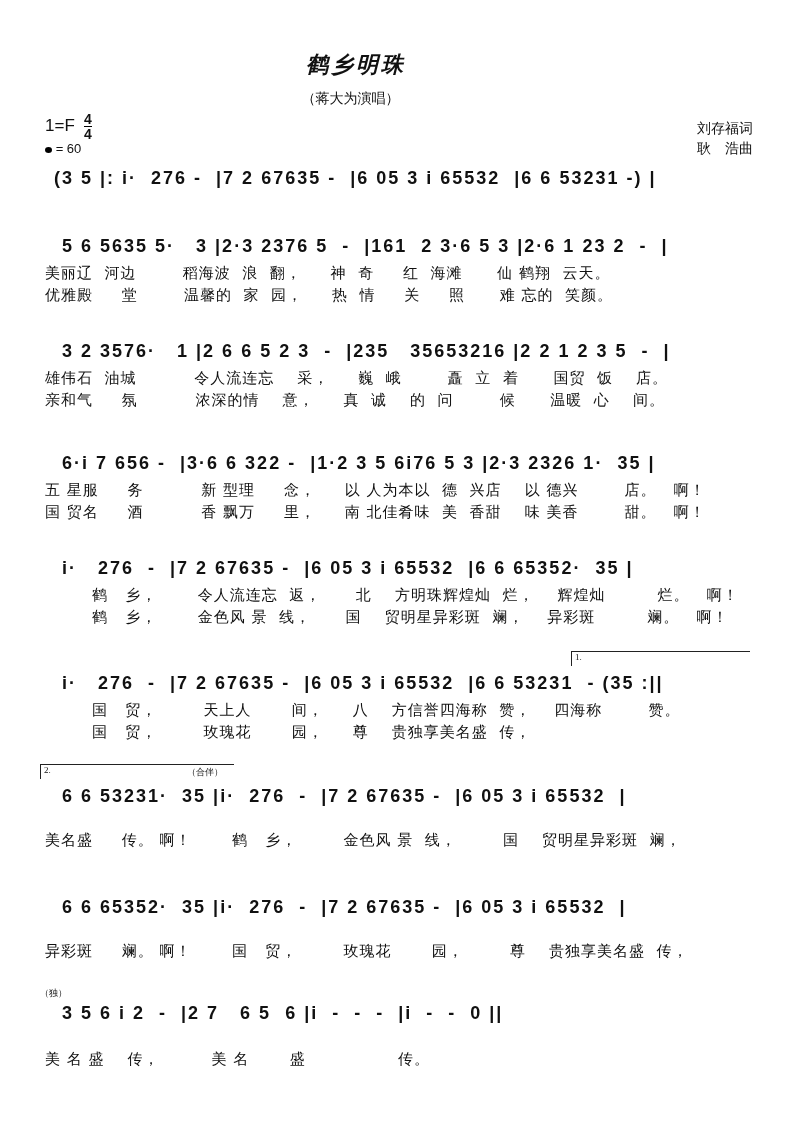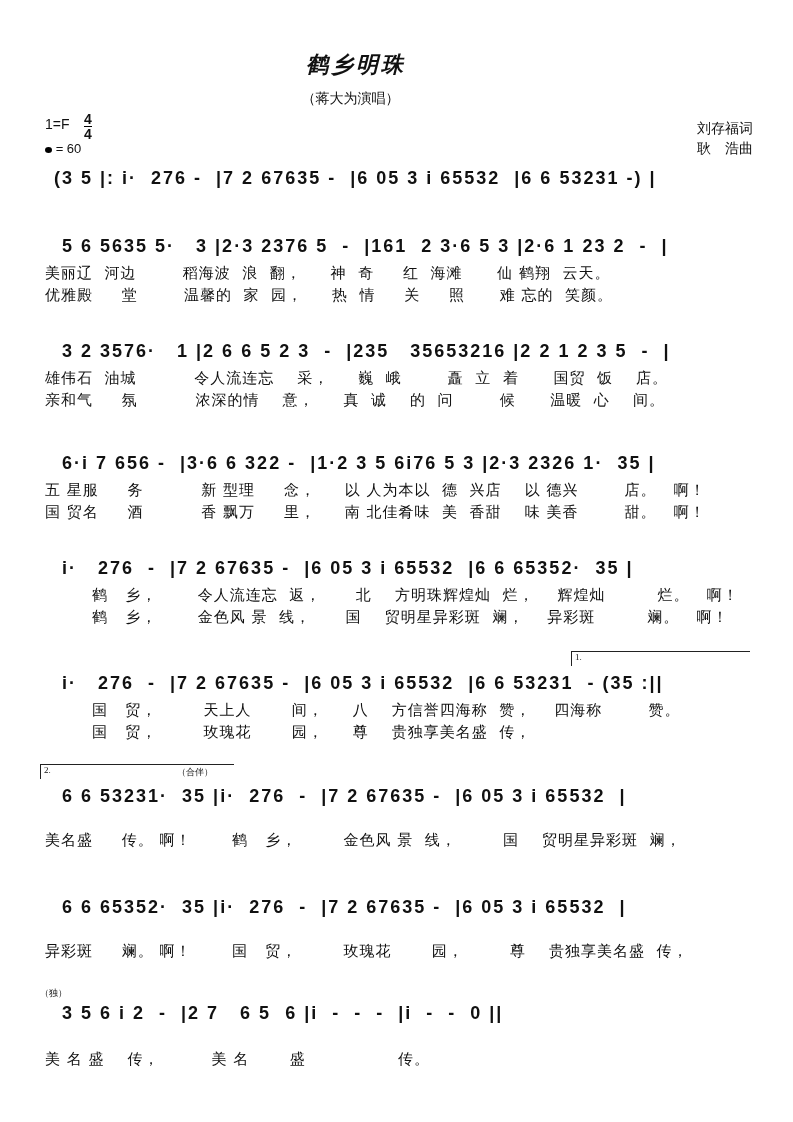--- a/index.html
+++ b/index.html
@@ -1,19 +1,19 @@
 <!DOCTYPE html>
 <html><head>
 <meta charset="utf-8">
 <style>
   html, body { margin: 0; padding: 0; background: #ffffff; }
   body { width: 793px; height: 1122px; position: relative; overflow: hidden; font-family: "DejaVu Sans", sans-serif; color: #111; }
   .title { position: absolute; top: 50px; left: 0; width: 712px; text-align: center; font-size: 22px; font-weight: bold; letter-spacing: 3px; font-style: italic; }
   .subtitle { position: absolute; top: 90px; left: 0; width: 701px; text-align: center; font-size: 14px; }
-  .key { position: absolute; top: 116px; left: 45px; font-size: 14px; font-family: "Liberation Sans", sans-serif; }
+  .key { position: absolute; top: 116px; left: 45px; font-size: 17px; font-family: "Liberation Sans", sans-serif; }
   .timesig { position: absolute; top: 112px; left: 84px; font-size: 14px; font-weight: bold; line-height: 14px; text-align: center; font-family: "Liberation Sans", sans-serif; }
   .timesig div.n { border-bottom: 1px solid #000; }
   .tempo { position: absolute; top: 141px; left: 45px; font-size: 13px; font-family: "Liberation Sans", sans-serif; }
   .tempo .note { display: inline-block; width: 7px; height: 6px; background: #000; border-radius: 50%; vertical-align: middle; }
   .credits { position: absolute; top: 118px; right: 40px; text-align: center; font-size: 14px; line-height: 20px; }
   .sys { position: absolute; left: 0; width: 793px; }
   .notes { position: absolute; left: 0; white-space: pre; font-family: "Liberation Sans", sans-serif; font-weight: bold; font-size: 18px; letter-spacing: 2px; margin-left: 16px; }
   .lyr { position: absolute; white-space: pre; font-size: 15px; letter-spacing: 1px; }
   .volta { position: absolute; border-top: 1px solid #222; border-left: 1px solid #222; height: 14px; font-size: 9px; font-family: "Liberation Serif", serif; padding-left: 3px; }
   .ann { position: absolute; font-size: 9px; }
@@ -68,21 +68,21 @@
 
 <div class="sys" style="top:673px">
   <div class="volta" style="left:571px;top:-22px;width:175px">1.</div>
   <div class="notes" style="left:46px">i·   276  -  |7 2 67635 -  |6 05 3 i 65532  |6 6 53231  - (35 :||</div>
   <div class="lyr" style="left:92px;top:28px">国   贸，        天上人       间，     八    方信誉四海称  赞，    四海称        赞。</div>
   <div class="lyr" style="left:92px;top:50px">国   贸，        玫瑰花       园，     尊    贵独享美名盛  传，</div>
 </div>
 
 <div class="sys" style="top:786px">
   <div class="volta" style="left:40px;top:-22px;width:190px">2.</div>
-  <div class="ann" style="left:177px;top:-20px">（合伴）</div>
+  <div class="ann" style="left:187px;top:-20px">（合伴）</div>
   <div class="notes" style="left:46px">6 6 53231·  35 |i·  276  -  |7 2 67635 -  |6 05 3 i 65532  |</div>
   <div class="lyr" style="left:45px;top:45px">美名盛     传。 啊！       鹤   乡，        金色风 景  线，        国    贸明星异彩斑  斓，</div>
 </div>
 
 <div class="sys" style="top:897px">
   <div class="notes" style="left:46px">6 6 65352·  35 |i·  276  -  |7 2 67635 -  |6 05 3 i 65532  |</div>
   <div class="lyr" style="left:45px;top:45px">异彩斑     斓。 啊！       国   贸，        玫瑰花       园，        尊    贵独享美名盛  传，</div>
 </div>
 
 <div class="sys" style="top:1003px">

